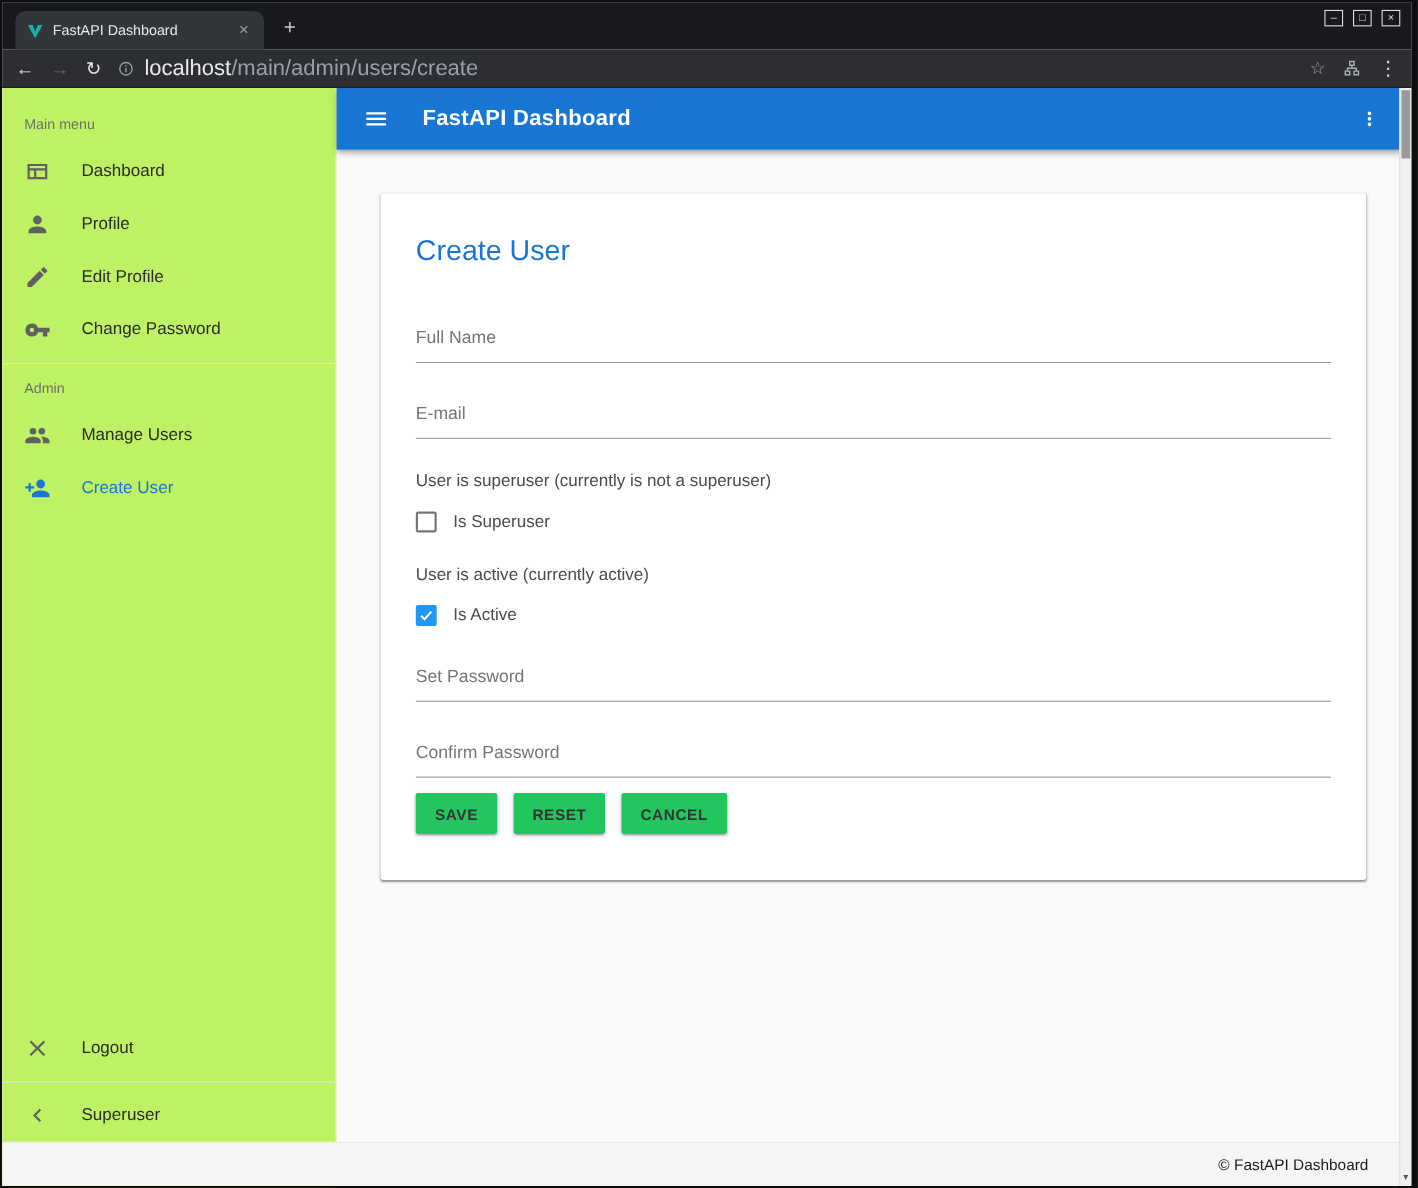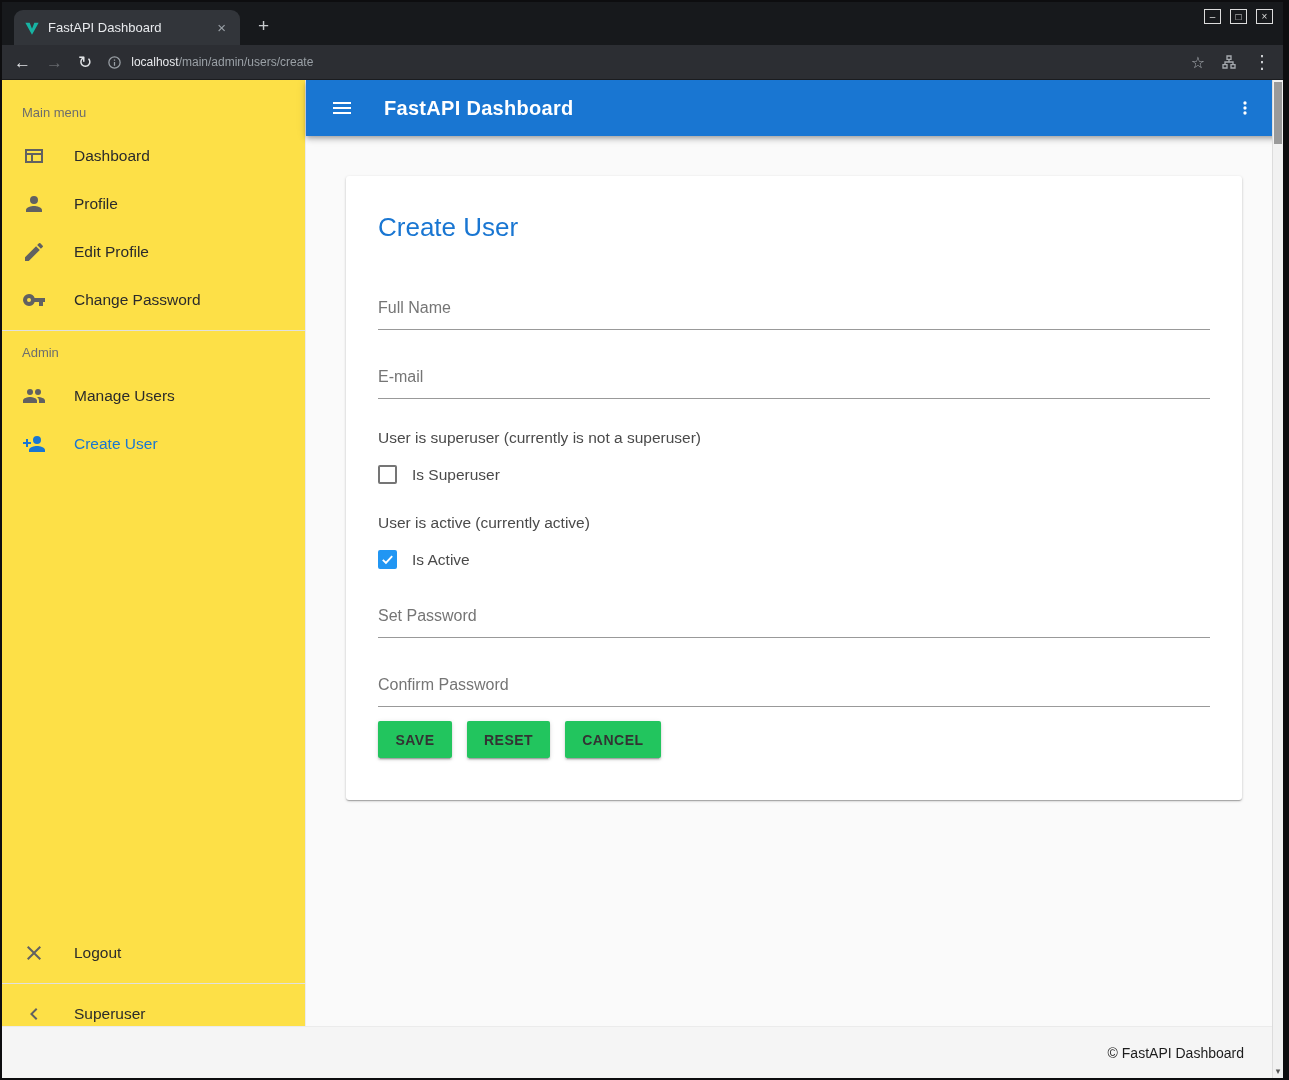--- a/index.html
+++ b/index.html
@@ -35,31 +35,31 @@
   }
   .toolbar {
     height:35px; background:#2c2e33; flex:0 0 auto;
     display:flex; align-items:center; padding:0 12px; gap:15px;
     color:#d6d9dc; border-bottom:1px solid #1b1c1f;
   }
   .nav-ico { font-size:17px; line-height:1; cursor:pointer; color:#e2e4e7; }
   .nav-ico.disabled { color:#66696e; }
   .urlbox { flex:1; display:flex; align-items:center; gap:9px; min-width:0; }
   .info-ico { color:#9aa0a6; display:flex; cursor:pointer; }
-  .url { font-size:12px; white-space:nowrap; overflow:hidden; }
+  .url { font-size:20px; white-space:nowrap; overflow:hidden; }
   .url .host { color:#e8eaed; }
   .url .path { color:#9aa0a6; }
   .tool-right { display:flex; align-items:center; gap:16px; color:#a7abb0; }
   .tool-right .glyph { font-size:16px; cursor:pointer; }
 
   
   .page { flex:1; display:flex; position:relative; background:#fafafa; overflow:hidden; }
 
   .sidebar {
-    width:304px; flex:0 0 auto; background:#fde047; border-right:1px solid #ececec;
+    width:304px; flex:0 0 auto; background:#bef264; border-right:1px solid #ececec;
     display:flex; flex-direction:column; padding-bottom:40px;
   }
   .side-section-label { padding:25px 20px 12px; font-size:13px; color:#6d6d6d; }
   .side-item {
     height:48px; display:flex; align-items:center; padding:0 20px; gap:28px;
     font-size:15.5px; color:#2b2b2b; cursor:pointer;
   }
   .side-icon { width:24px; height:24px; color:#616161; display:flex; }
   .side-item.active, .side-item.active .side-icon { color:#1976d2; }
   .side-divider { height:1px; background:#e0e0e0; margin:6px 0; }
@@ -104,21 +104,21 @@
 
   .btn-row { display:flex; gap:15px; margin-top:14px; }
   .btn {
     height:37px; min-width:74px; padding:0 17px; border:none; border-radius:2px;
     background:#22c55e; color:#333; font-size:14px; font-weight:700; letter-spacing:.5px;
     font-family:inherit; cursor:pointer;
     box-shadow:0 3px 1px -2px rgba(0,0,0,.2), 0 2px 2px 0 rgba(0,0,0,.14), 0 1px 5px 0 rgba(0,0,0,.12);
   }
 
   .footer {
-    position:absolute; left:0; right:11px; bottom:0; height:52px; z-index:3;
+    position:absolute; left:0; right:11px; bottom:0; height:40px; z-index:3;
     background:#f5f5f5; border-top:1px solid #ebebeb;
     display:flex; align-items:center; justify-content:flex-end;
     padding-right:28px; font-size:14px; color:#1d1d1d;
   }
 
   .scrollbar {
     position:absolute; top:0; right:0; bottom:0; width:11px; z-index:4;
     background:#f1f1f1; border-left:1px solid #dcdcdc;
   }
   .scroll-thumb { position:absolute; top:2px; left:1px; right:1px; height:62px; background:#9a9a9a; }

